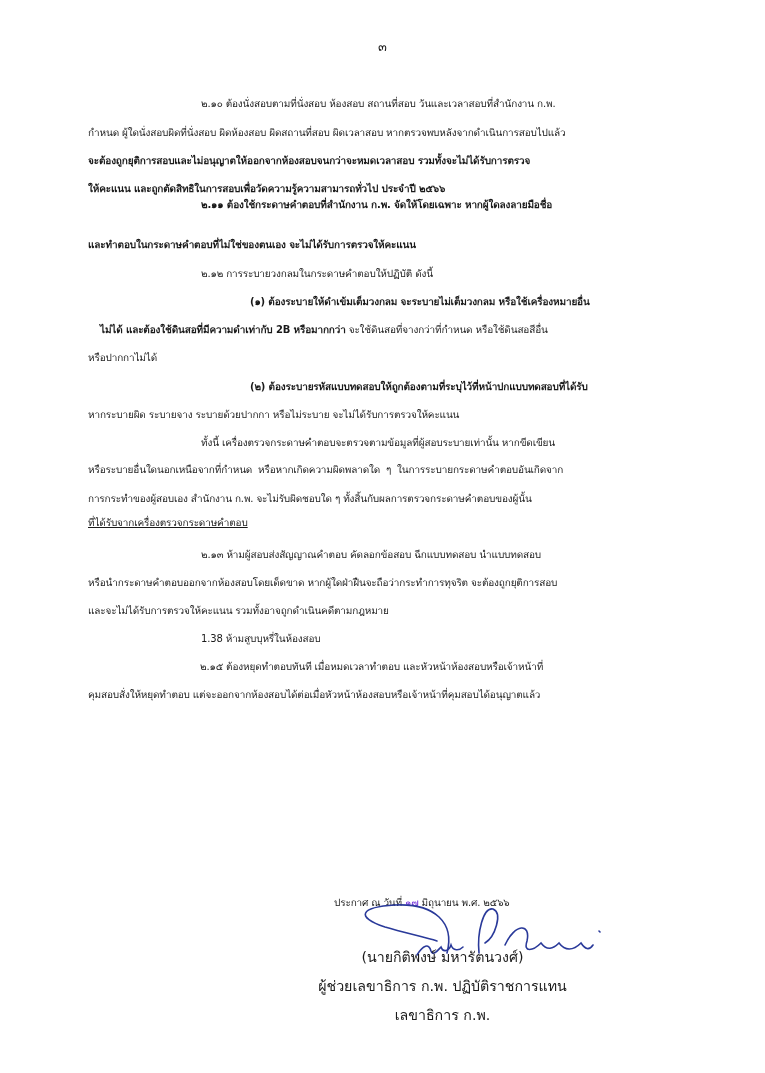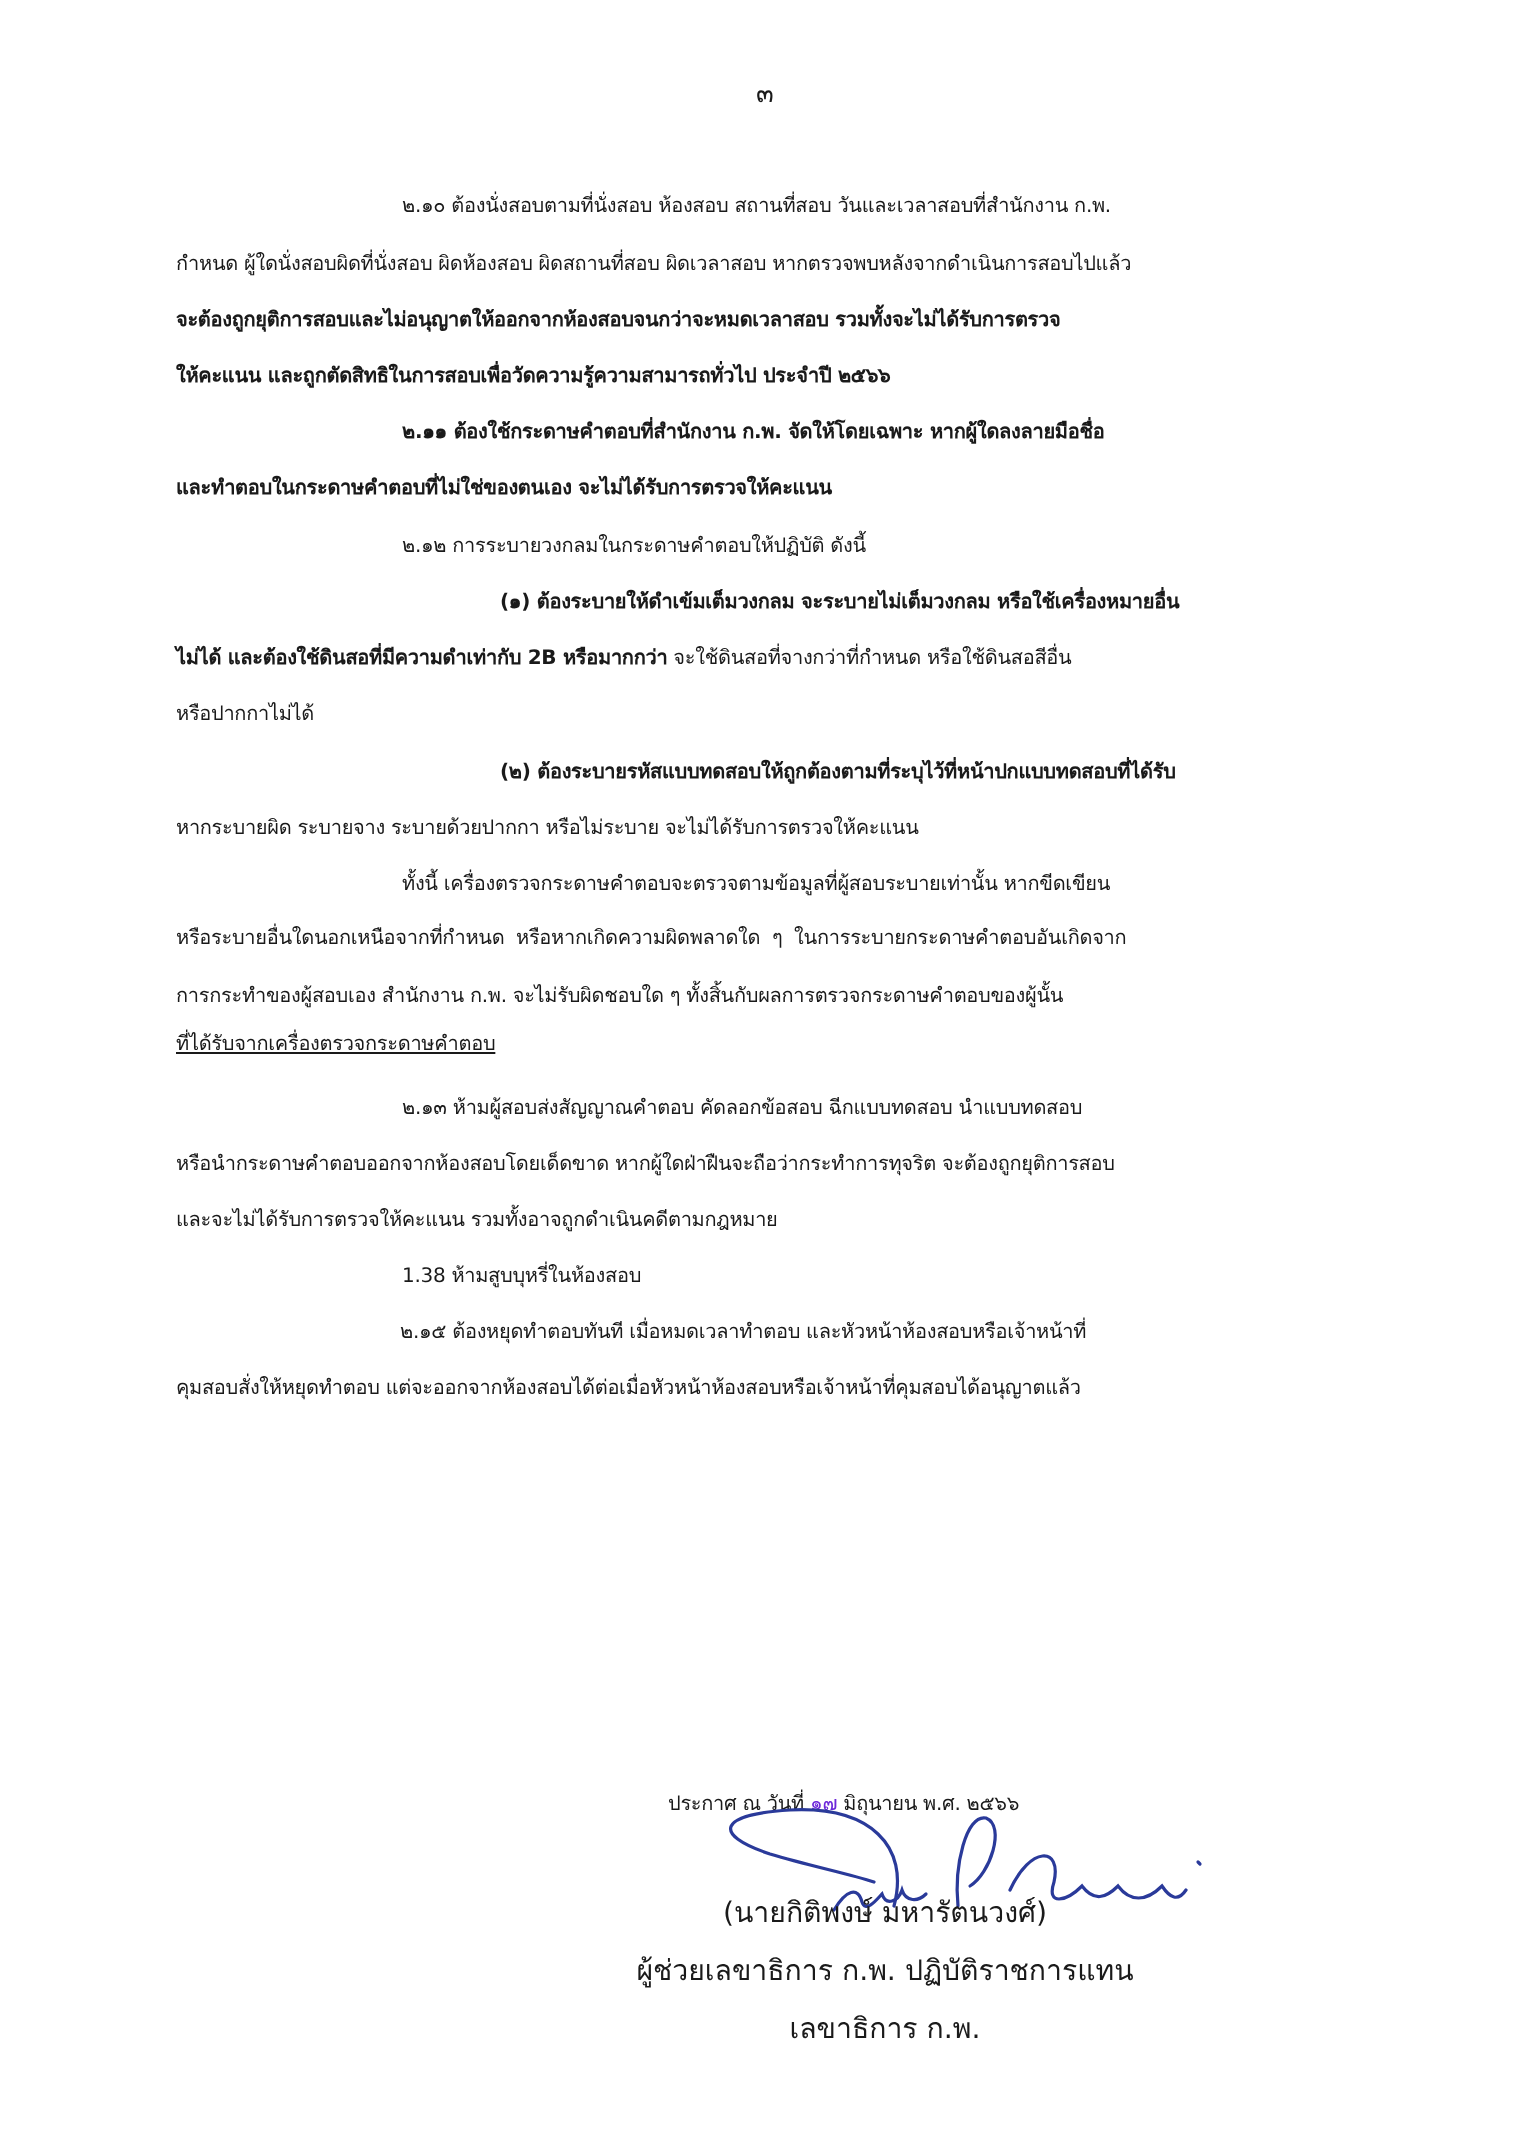--- a/index.html
+++ b/index.html
@@ -26,26 +26,26 @@
 
 <div>
 
   <div class="page-number">๓</div>
 
   <div class="line" style="top:94px; left:201px;">๒.๑๐ ต้องนั่งสอบตามที่นั่งสอบ ห้องสอบ สถานที่สอบ วันและเวลาสอบที่สำนักงาน ก.พ.</div>
   <div class="line" style="top:123px; left:88px;">กำหนด ผู้ใดนั่งสอบผิดที่นั่งสอบ ผิดห้องสอบ ผิดสถานที่สอบ ผิดเวลาสอบ หากตรวจพบหลังจากดำเนินการสอบไปแล้ว</div>
   <div class="line b" style="top:151px; left:88px;">จะต้องถูกยุติการสอบและไม่อนุญาตให้ออกจากห้องสอบจนกว่าจะหมดเวลาสอบ รวมทั้งจะไม่ได้รับการตรวจ</div>
   <div class="line b" style="top:179px; left:88px;">ให้คะแนน และถูกตัดสิทธิในการสอบเพื่อวัดความรู้ความสามารถทั่วไป ประจำปี ๒๕๖๖</div>
 
-  <div class="line" style="top:207px; left:201px;"><span class="b">๒.๑๑ ต้องใช้กระดาษคำตอบที่สำนักงาน ก.พ. จัดให้โดยเฉพาะ หากผู้ใดลงลายมือชื่อ</span></div>
+  <div class="line" style="top:195px; left:201px;"><span class="b">๒.๑๑ ต้องใช้กระดาษคำตอบที่สำนักงาน ก.พ. จัดให้โดยเฉพาะ หากผู้ใดลงลายมือชื่อ</span></div>
   <div class="line b" style="top:235px; left:88px;">และทำตอบในกระดาษคำตอบที่ไม่ใช่ของตนเอง จะไม่ได้รับการตรวจให้คะแนน</div>
 
   <div class="line" style="top:264px; left:201px;">๒.๑๒ การระบายวงกลมในกระดาษคำตอบให้ปฏิบัติ ดังนี้</div>
   <div class="line b" style="top:292px; left:250px;">(๑) ต้องระบายให้ดำเข้มเต็มวงกลม จะระบายไม่เต็มวงกลม หรือใช้เครื่องหมายอื่น</div>
-  <div class="line" style="top:320px; left:88px;"><span class="b">ไม่ได้ และต้องใช้ดินสอที่มีความดำเท่ากับ 2B หรือมากกว่า</span><span> จะใช้ดินสอที่จางกว่าที่กำหนด หรือใช้ดินสอสีอื่น</span></div>
+  <div class="line" style="top:320px; left:100px;"><span class="b">ไม่ได้ และต้องใช้ดินสอที่มีความดำเท่ากับ 2B หรือมากกว่า</span><span> จะใช้ดินสอที่จางกว่าที่กำหนด หรือใช้ดินสอสีอื่น</span></div>
   <div class="line" style="top:348px; left:88px;">หรือปากกาไม่ได้</div>
   <div class="line b" style="top:377px; left:250px;">(๒) ต้องระบายรหัสแบบทดสอบให้ถูกต้องตามที่ระบุไว้ที่หน้าปกแบบทดสอบที่ได้รับ</div>
   <div class="line" style="top:405px; left:88px;text-align:right;">หากระบายผิด ระบายจาง ระบายด้วยปากกา หรือไม่ระบาย จะไม่ได้รับการตรวจให้คะแนน</div>
   <div class="line" style="top:433px; left:201px;">ทั้งนี้ เครื่องตรวจกระดาษคำตอบจะตรวจตามข้อมูลที่ผู้สอบระบายเท่านั้น หากขีดเขียน</div>
   <div class="line" style="top:461px; left:88px;font-family:Liberation Mono, monospace;">หรือระบายอื่นใดนอกเหนือจากที่กำหนด หรือหากเกิดความผิดพลาดใด ๆ ในการระบายกระดาษคำตอบอันเกิดจาก</div>
   <div class="line" style="top:489px; left:88px;">การกระทำของผู้สอบเอง สำนักงาน ก.พ. จะไม่รับผิดชอบใด ๆ ทั้งสิ้นกับผลการตรวจกระดาษคำตอบของผู้นั้น</div>
   <div class="line" style="top:513px; left:88px;text-decoration:underline;">ที่ได้รับจากเครื่องตรวจกระดาษคำตอบ</div>
 
   <div class="line" style="top:545px; left:201px;">๒.๑๓ ห้ามผู้สอบส่งสัญญาณคำตอบ คัดลอกข้อสอบ ฉีกแบบทดสอบ นำแบบทดสอบ</div>
   <div class="line" style="top:573px; left:88px;">หรือนำกระดาษคำตอบออกจากห้องสอบโดยเด็ดขาด หากผู้ใดฝ่าฝืนจะถือว่ากระทำการทุจริต จะต้องถูกยุติการสอบ</div>

